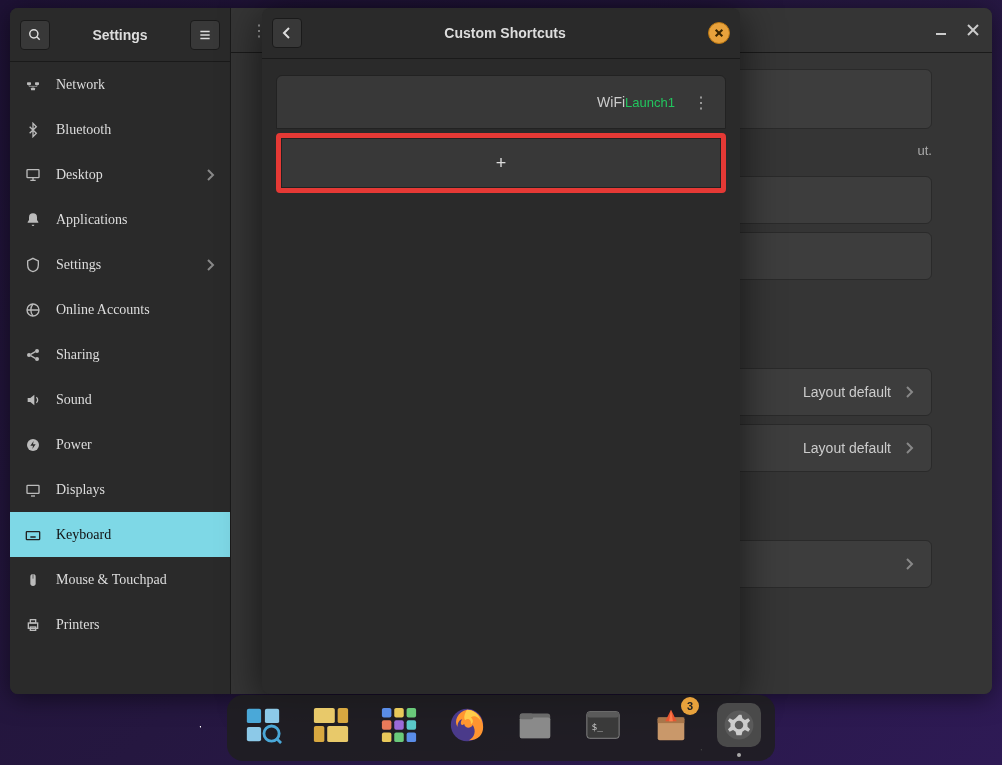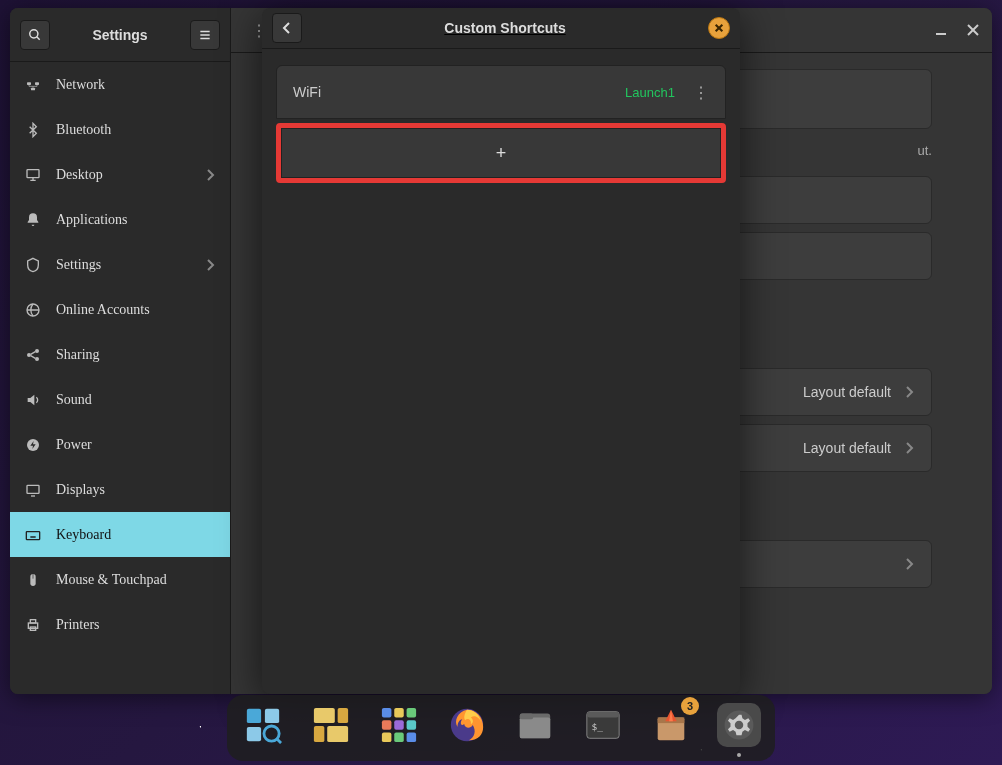--- a/index.html
+++ b/index.html
@@ -161,26 +161,25 @@
   left: 262px; top: 8px;
   width: 478px; height: 686px;
   background: #2a2a2a;
   border-radius: 8px;
   box-shadow: 0 8px 40px rgba(0,0,0,0.6);
   display: flex;
   flex-direction: column;
   overflow: hidden;
 }
 .modal-header {
-  height: 41px;
+  height: 51px;
   display: flex;
   align-items: center;
   padding: 0 10px;
   border-bottom: 1px solid #1a1a1a;
-  text-decoration: underline;
 }
 .modal-title {
   flex: 1;
   text-align: center;
   color: #ddd;
   font-size: 14px;
   font-weight: 600;
 }
 .close-btn {
   width: 22px; height: 22px;
@@ -200,20 +199,21 @@
 }
 .shortcut-row {
   background: #383838;
   border: 1px solid #222;
   border-radius: 6px 6px 0 0;
   height: 54px;
   display: flex;
   align-items: center;
   padding: 0 16px;
   color: #ccc;
+  text-align: right;
 }
 .shortcut-row .name { flex: 1; font-size: 14px; }
 .shortcut-row .key { color: #22c55e; font-size: 13px; }
 .shortcut-row .dots { margin-left: 18px; color: #aaa; cursor: pointer; }
 .add-btn-wrap {
   border: 5px solid #e53935;
   border-radius: 4px;
   margin-top: 4px;
 }
 .add-btn {

